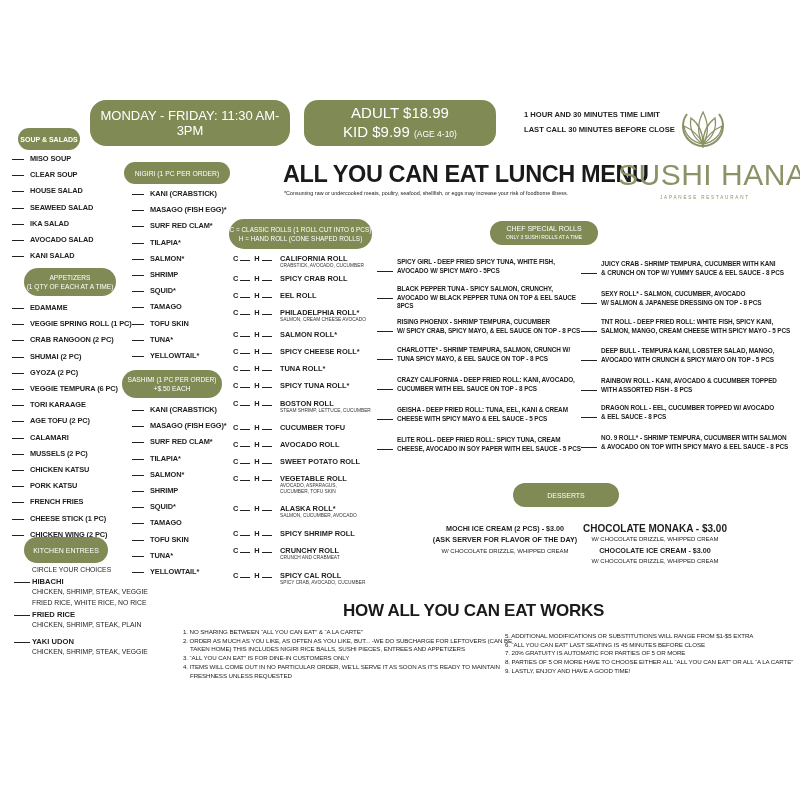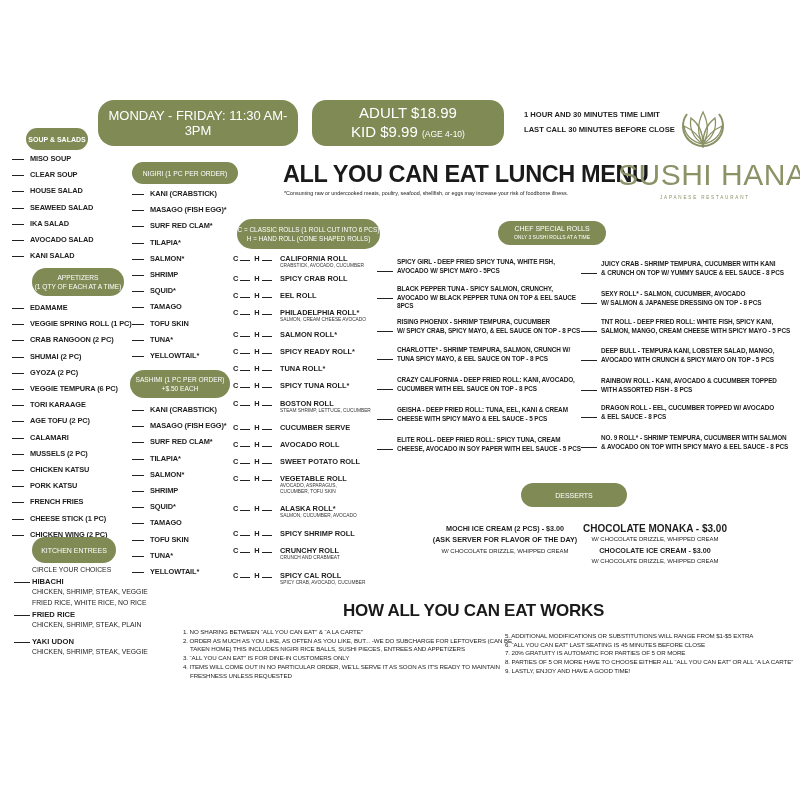--- a/index.html
+++ b/index.html
@@ -1,19 +1,19 @@
 <!DOCTYPE html>
 <html><head>
 <meta charset="utf-8">
 <style>
   * { box-sizing: border-box; margin: 0; padding: 0; }
   html, body { width: 800px; height: 800px; background: #ffffff; overflow: hidden; }
   body { position: relative; font-family: "Liberation Sans", "DejaVu Sans", sans-serif; color: #1e1e1e; }
   .abs { position: absolute; }
-  .pill { background: #7f8a55; color: #fff; border-radius: 18px; text-align: center; font-weight: bold; display: flex; flex-direction: column; align-items: center; justify-content: center; margin-left: 8px; }
+  .pill { background: #7f8a55; color: #fff; border-radius: 18px; text-align: center; font-weight: bold; display: flex; flex-direction: column; align-items: center; justify-content: center; }
   .item { font-size: 7.4px; font-weight: bold; line-height: 16.2px; white-space: nowrap; letter-spacing: -0.1px; }
   .item .blank { display: inline-block; width: 12px; border-bottom: 1px solid #222; margin-right: 6px; vertical-align: 1px; height: 1px; }
   .roll { position: relative; height: 17px; font-size: 7.4px; font-weight: bold; white-space: nowrap; }
   .roll .ch { position: absolute; left: 0; top: 0; letter-spacing: -0.1px; }
   .roll .ch .b { display: inline-block; width: 10px; border-bottom: 1px solid #222; margin: 0 4px 0 2px; height: 1px; }
   .roll .name { position: absolute; left: 47px; top: 0; }
   .roll .sub { position: absolute; left: 47px; top: 9px; font-size: 4.8px; font-weight: normal; color: #333; line-height: 5.5px; white-space: normal; width: 100px; }
   .special { position: absolute; font-size: 6.4px; font-weight: bold; line-height: 8.6px; letter-spacing: -0.1px; }
   .special .dash { position: absolute; left: -20px; width: 16px; border-bottom: 1px solid #222; }
   .rule { font-size: 6.2px; line-height: 8.7px; color: #222; white-space: nowrap; letter-spacing: -0.1px; }
@@ -174,38 +174,38 @@
       <span class="ch"><span>C</span><span class="b"></span><span>H</span><span class="b"></span></span>
       <span class="name">PHILADELPHIA ROLL*</span>
       <span class="sub">SALMON, CREAM CHEESE AVOCADO</span>
     </div>
   <div class="roll">
       <span class="ch"><span>C</span><span class="b"></span><span>H</span><span class="b"></span></span>
       <span class="name">SALMON ROLL*</span>
     </div>
   <div class="roll">
       <span class="ch"><span>C</span><span class="b"></span><span>H</span><span class="b"></span></span>
-      <span class="name">SPICY READY ROLL*</span>
+      <span class="name">SPICY CHEESE ROLL*</span>
     </div>
   <div class="roll">
       <span class="ch"><span>C</span><span class="b"></span><span>H</span><span class="b"></span></span>
       <span class="name">TUNA ROLL*</span>
     </div>
   <div class="roll" style="height:14px;">
       <span class="ch"><span>C</span><span class="b"></span><span>H</span><span class="b"></span></span>
       <span class="name">SPICY TUNA ROLL*</span>
     </div>
   <div class="roll" style="height:24px; margin-top:4px;">
       <span class="ch"><span>C</span><span class="b"></span><span>H</span><span class="b"></span></span>
       <span class="name">BOSTON ROLL</span>
       <span class="sub">STEAM SHRIMP, LETTUCE, CUCUMBER</span>
     </div>
   <div class="roll">
       <span class="ch"><span>C</span><span class="b"></span><span>H</span><span class="b"></span></span>
-      <span class="name">CUCUMBER SERVE</span>
+      <span class="name">CUCUMBER TOFU</span>
     </div>
   <div class="roll">
       <span class="ch"><span>C</span><span class="b"></span><span>H</span><span class="b"></span></span>
       <span class="name">AVOCADO ROLL</span>
     </div>
   <div class="roll">
       <span class="ch"><span>C</span><span class="b"></span><span>H</span><span class="b"></span></span>
       <span class="name">SWEET POTATO ROLL</span>
     </div>
   <div class="roll" style="height:30px;">

